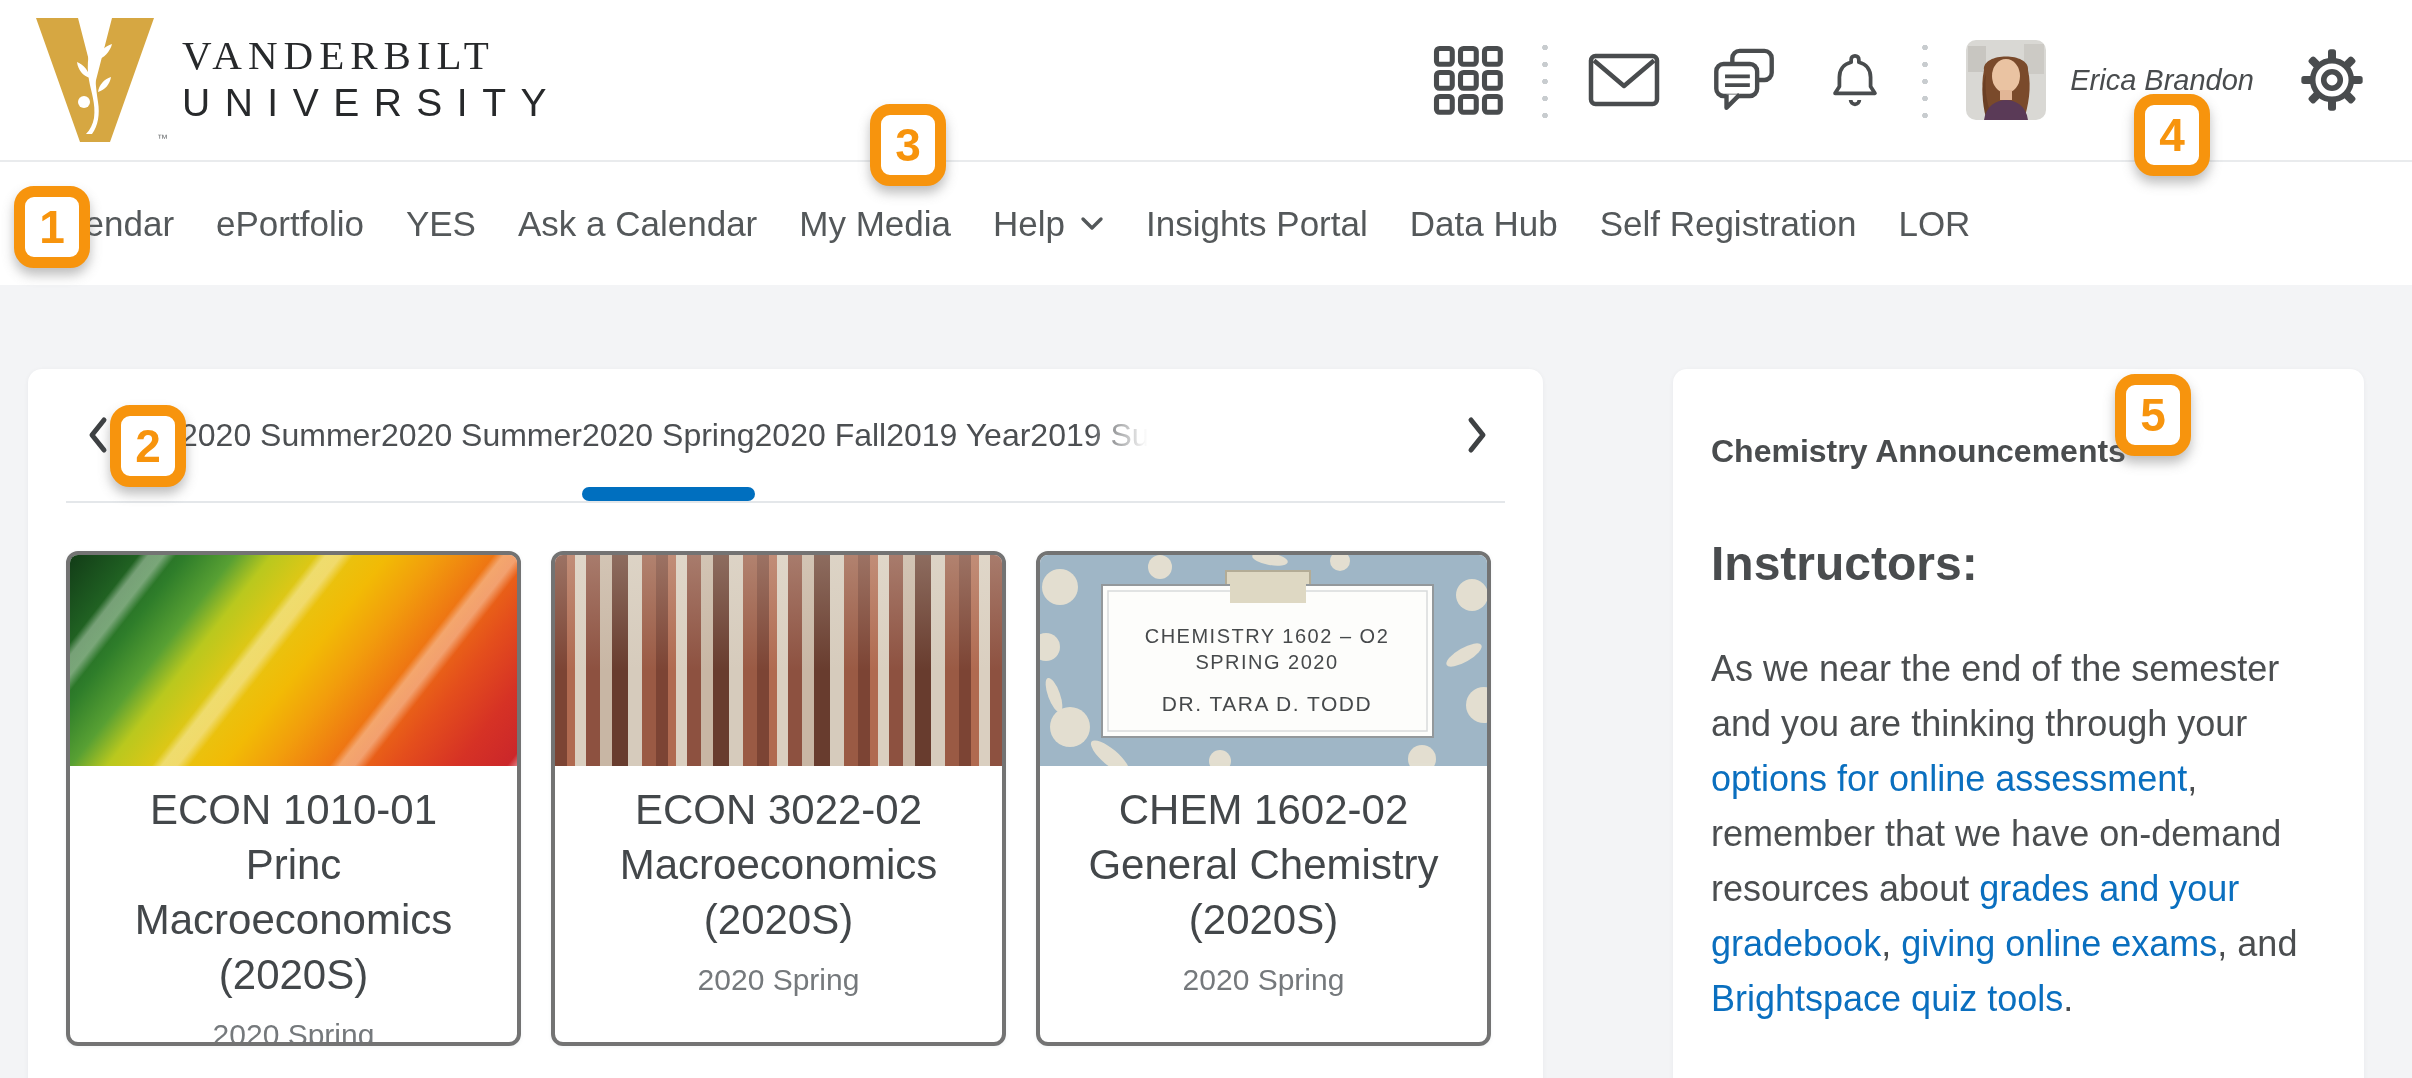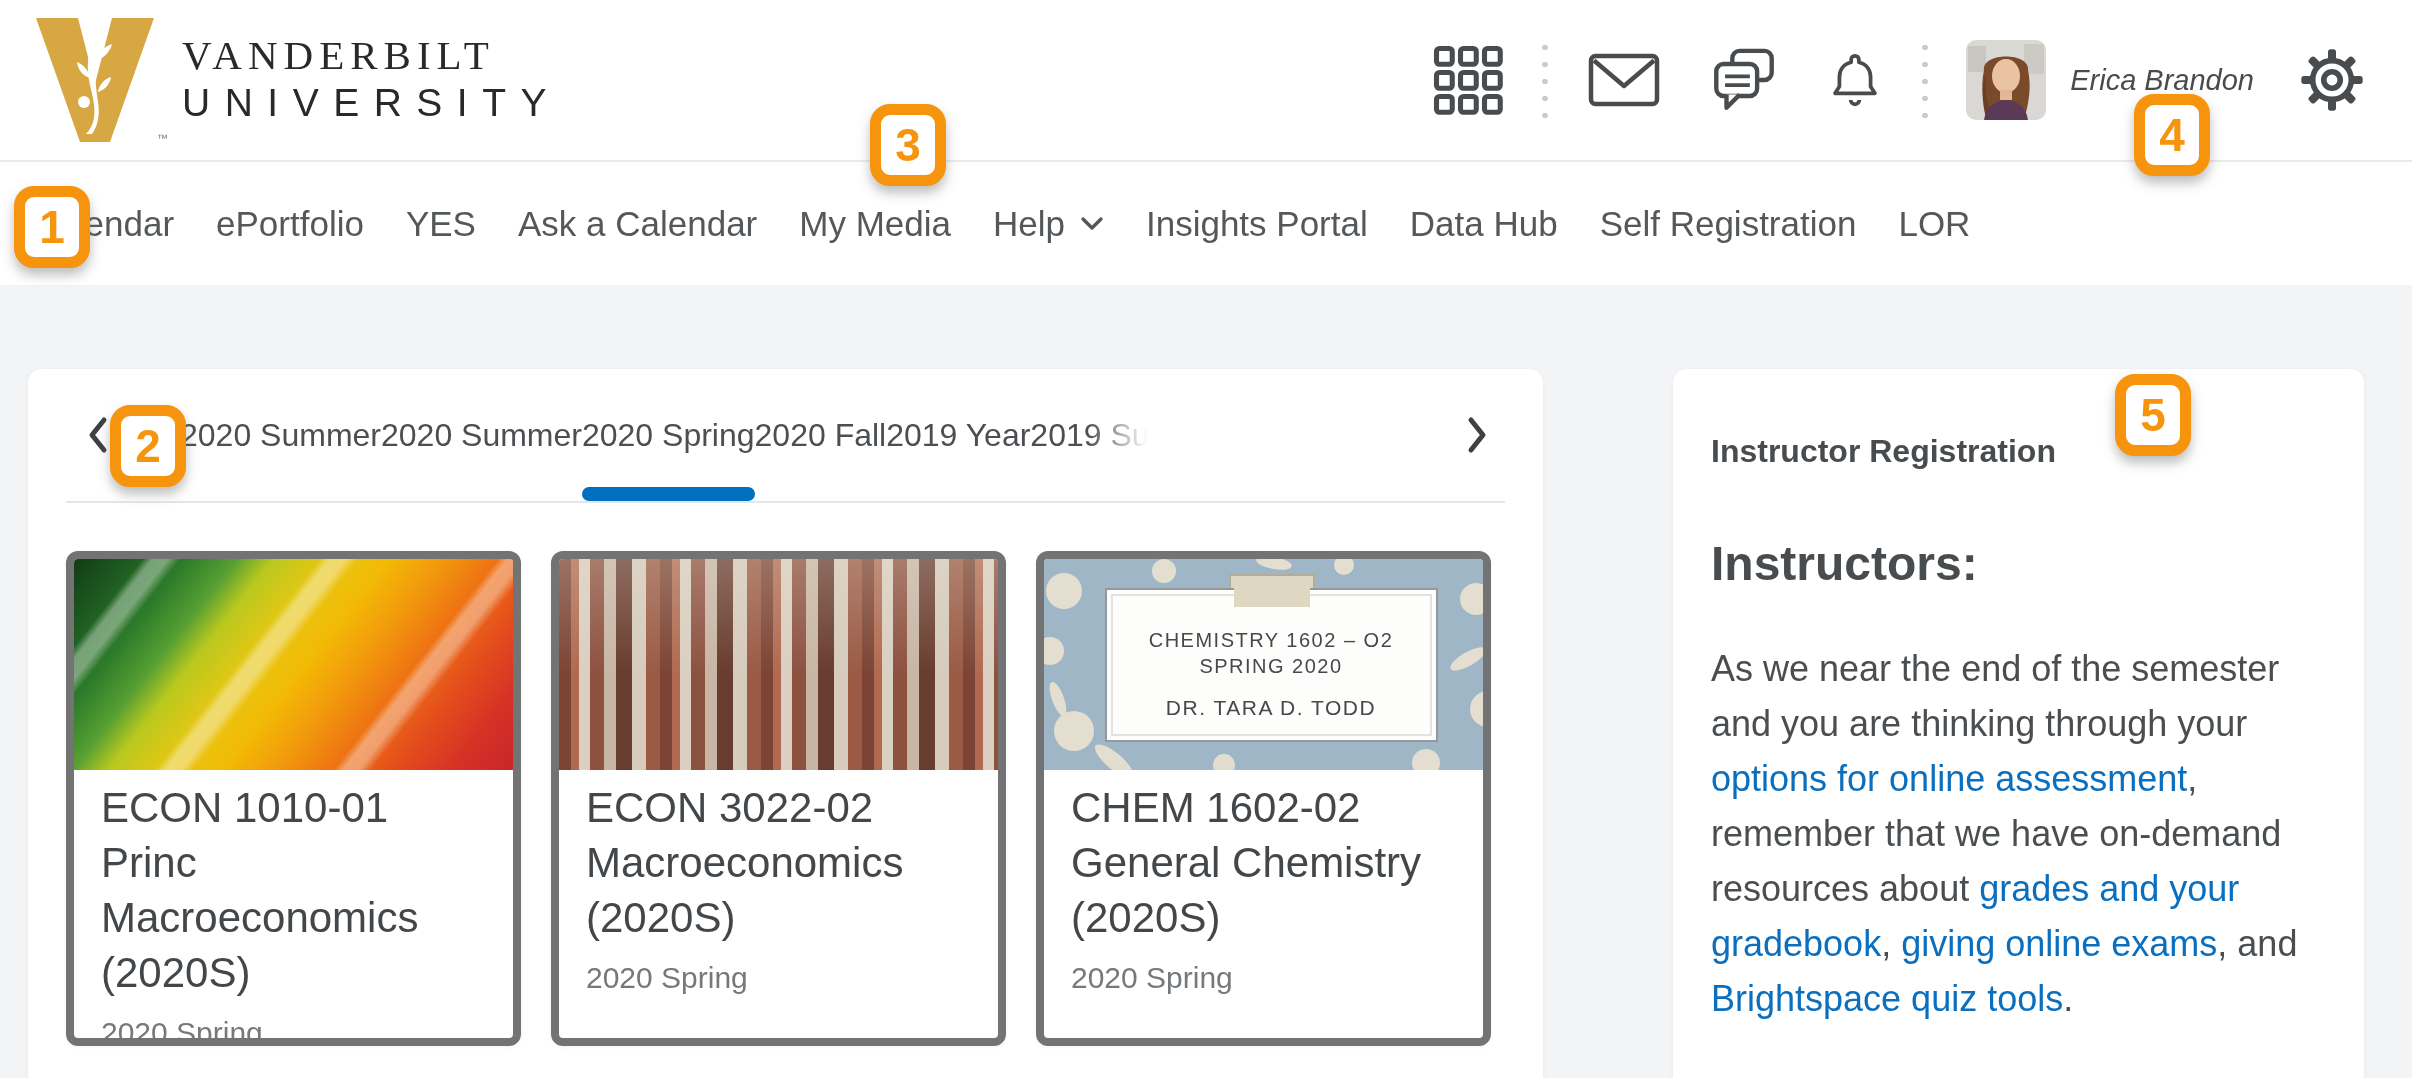--- a/index.html
+++ b/index.html
@@ -41,30 +41,30 @@
   .tab { position:relative; height:100%; display:flex; align-items:center; font-size:32px; color:#4c4f52;
          background:none; border:none; cursor:pointer; white-space:nowrap; font-family:inherit; }
   .tab.active::after { content:""; position:absolute; left:0; right:0; bottom:0; height:14px;
                        background:#006fbf; border-radius:8px; }
   .tab.faded { max-width:128px; overflow:hidden; }
   .tab.faded .tab-fade { content:""; position:absolute; top:0; right:0; width:70px; height:100%;
                          background:linear-gradient(to right, rgba(255,255,255,0), #fff 85%); }
   .chev-right-wrap { margin-left:auto; }
 
   .cards-row { display:flex; gap:30px; margin-top:48px; }
-  .course-card { width:455px; height:495px; background:#fff; border:8px solid #737373; border-radius:12px;
+  .course-card { width:455px; height:495px; background:#fff; border:4px solid #737373; border-radius:12px;
                  overflow:hidden; box-shadow:0 1px 4px rgba(40,60,90,.06); cursor:pointer; }
   .course-image { height:211px; }
   .img-pencils { background:
       repeating-linear-gradient(128deg, rgba(255,255,255,0) 0 54px, rgba(255,255,255,.38) 62px 74px, rgba(255,255,255,0) 84px 140px),
       linear-gradient(128deg,#123c17 0%,#1d5a20 9%,#2e7d2a 19%,#58a033 27%,#b9c81e 33%,#e5c714 42%,#f2ba05 52%,#f29d0c 60%,#ee7313 70%,#e44e1c 80%,#d63225 90%,#c9252b 100%); }
   .img-forest { background:
       linear-gradient(rgba(238,233,222,.28), rgba(238,233,222,0) 55%),
       repeating-linear-gradient(90deg,#7c4434 0 12px,#b06a50 12px 20px,#dacfc0 20px 31px,#8d5140 31px 45px,#c8b6a4 45px 57px,#683c2e 57px 73px,#d6cbbc 73px 87px,#9a5a44 87px 101px); }
-  .course-body { padding:10px 27px 0; }
+  .course-body { padding:16px 27px 0;text-align:center; }
   .course-title { font-size:42px; line-height:55px; color:#43474a; font-weight:normal; }
   .course-term { font-size:30px; color:#75797c; margin-top:16px; }
 
   
   .announcements-panel { position:absolute; left:1673px; top:84px; width:691px; height:860px;
                          background:#fff; border-radius:14px; box-shadow:0 1px 5px rgba(30,40,50,.05);
                          padding:48px 38px 0; }
   .ann-title { font-size:32px; font-weight:bold; color:#494c4e; margin-top:16px; }
   .ann-sub { font-size:48px; font-weight:bold; color:#494c4e; margin-top:66px; }
   .ann-body { font-size:36px; line-height:55px; color:#4b4e50; margin-top:50px; max-width:618px; }
@@ -298,21 +298,21 @@
         <div class="course-body">
           <div class="course-title">CHEM 1602-02 General Chemistry (2020S)</div>
           <div class="course-term">2020 Spring</div>
         </div>
       </div>
 
     </div>
   </section>
 
   <aside class="announcements-panel">
-    <h2 class="ann-title">Instructor Registration</h2>
+    <h2 class="ann-title">Chemistry Announcements</h2>
     <h3 class="ann-sub">Instructors:</h3>
     <p class="ann-body" id="ann-body"><span>As we near the end of the semester and you are thinking through your </span><a class="ann-link">options for online assessment</a><span>, remember that we have on-demand resources about </span><a class="ann-link">grades and your gradebook</a><span>, </span><a class="ann-link">giving online exams</a><span>, and </span><a class="ann-link">Brightspace quiz tools</a><span>.</span></p>
     <p class="ann-footer">For more answers, check out our</p>
   </aside>
 
 </main>
 
 <div id="badges">
     <div class="anno-badge pos-1">1</div>
     <div class="anno-badge pos-2">2</div>

